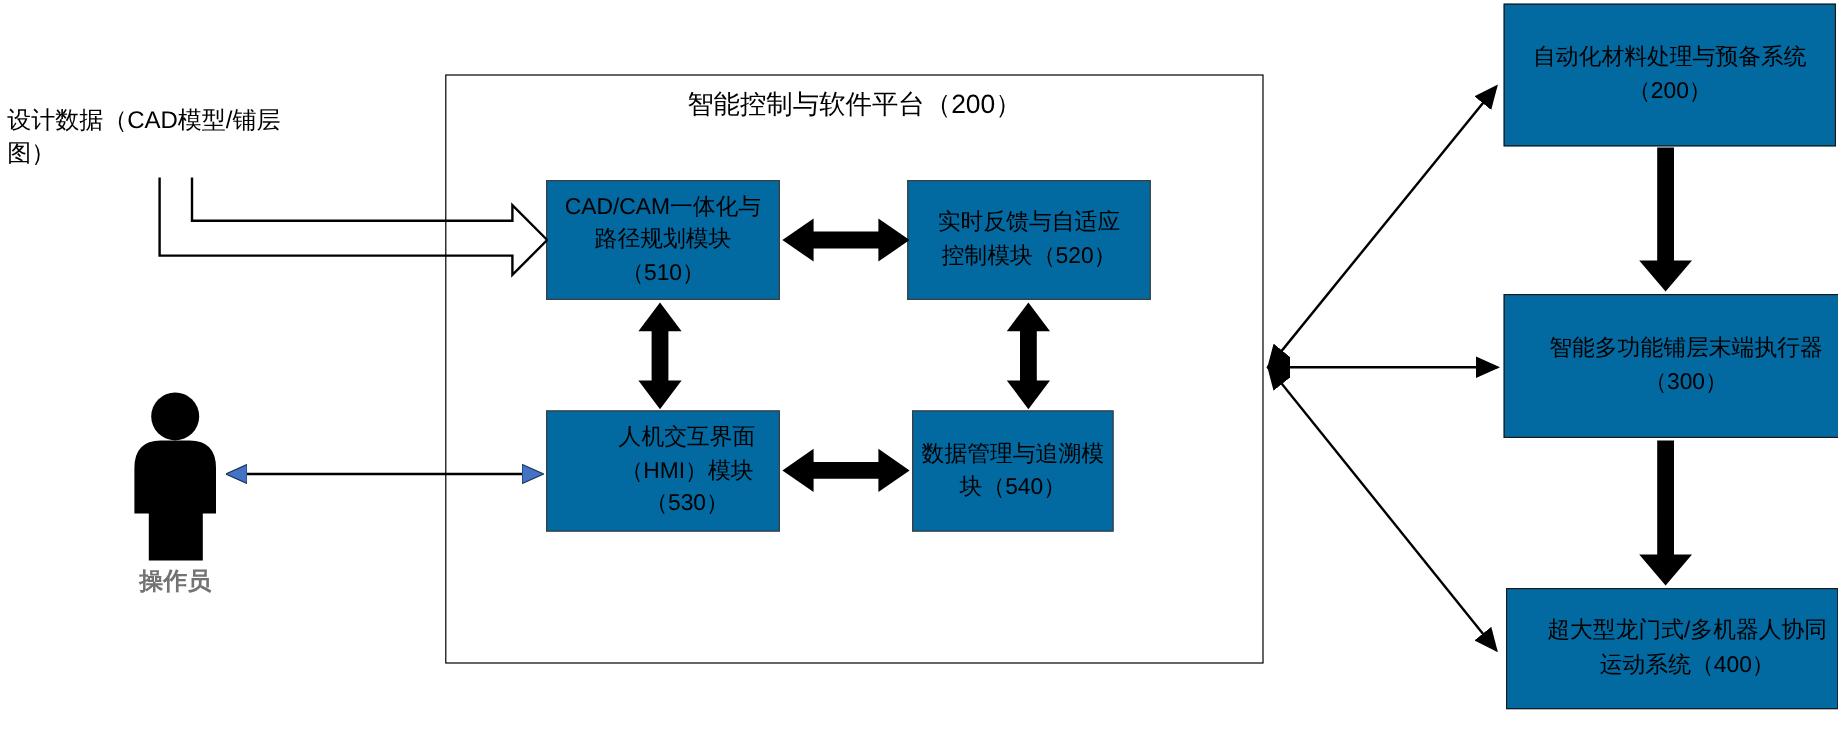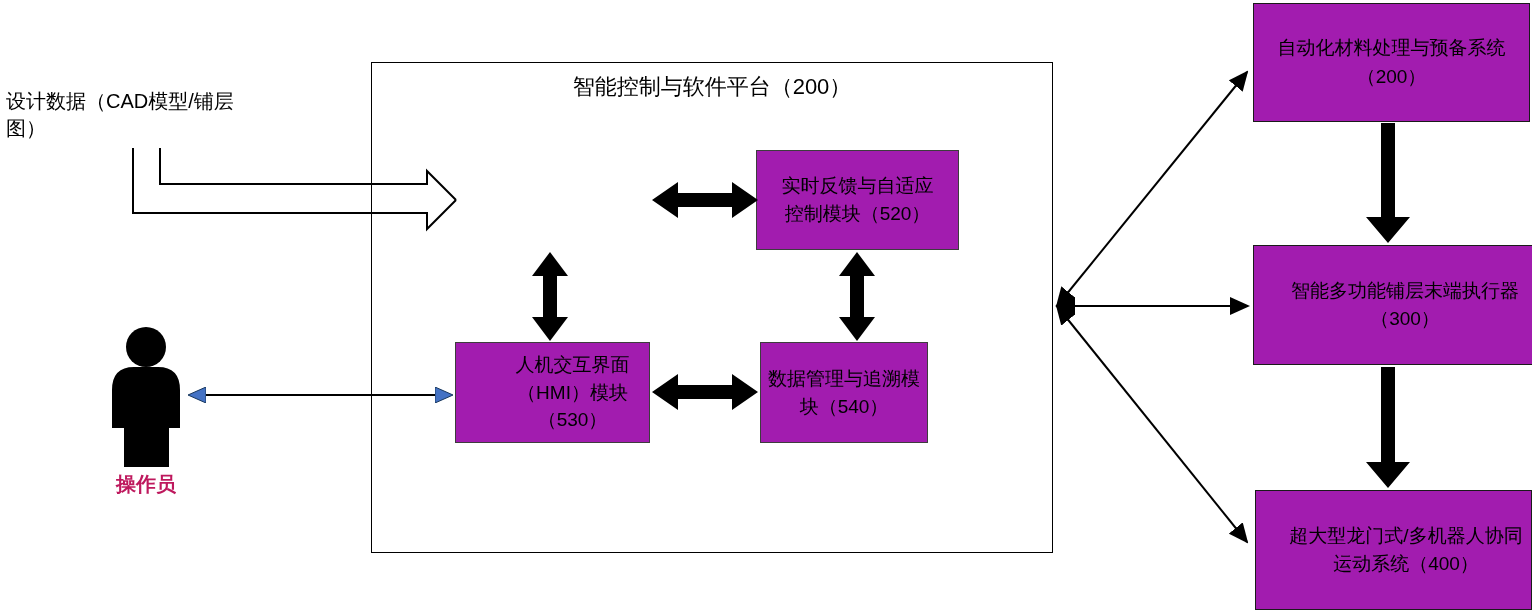--- a/index.html
+++ b/index.html
@@ -2,55 +2,60 @@
 <html><head>
 <meta charset="utf-8">
 <style>
   html,body{margin:0;padding:0;background:#ffffff;}
   #stage{
     position:relative;width:1532px;height:614px;background:#ffffff;
     font-family:"Liberation Sans","DejaVu Sans",sans-serif;color:#000;
     overflow:hidden;
   }
   .box{
-    position:absolute;background:#a21caf;border:1.5px solid #2b2b2b;
+    position:absolute;background:#0369a1;border:1.5px solid #2b2b2b;
     display:flex;align-items:center;justify-content:center;text-align:center;
     white-space:pre-line;box-sizing:border-box;
   }
   .module{font-size:19px;line-height:1.45;border-color:#3d3d3d;}
   .external{font-size:19px;line-height:1.5;border-color:#1a1a1a;}
   #platform{
     position:absolute;left:371px;top:62px;width:682px;height:491px;
     border:1.6px solid #000;box-sizing:border-box;background:transparent;
   }
   #platform-title{
     position:absolute;left:371px;top:72px;width:682px;text-align:center;
     font-size:22px;
   }
   #design-data{
     position:absolute;left:6px;top:88px;width:292px;text-align:left;
     font-size:20px;line-height:1.35;white-space:pre-line;
   }
   #operator-label{
     position:absolute;left:96px;top:471px;width:100px;text-align:center;
-    font-size:20px;color:#be185d;font-weight:bold;
+    font-size:20px;color:#737373;font-weight:bold;
   }
   #arrow-layer{position:absolute;left:0;top:0;pointer-events:none;}
 </style>
 </head>
 <body>
 
 <div id="stage">
 
   <div id="design-data">设计数据（CAD模型/铺层
 图）</div>
 
   <div id="platform"></div>
   <div id="platform-title">智能控制与软件平台（200）</div>
 
+  <div class="box module" style="left:455px;top:150px;width:195px;height:100px;">
+    <span>CAD/CAM一体化与
+路径规划模块
+（510）</span>
+  </div>
   <div class="box module" style="left:756px;top:150px;width:203px;height:100px;">
     <span>实时反馈与自适应
 控制模块（520）</span>
   </div>
   <div class="box module" style="left:455px;top:342px;width:195px;height:101px;padding-left:40px;">
     <span>人机交互界面
 （HMI）模块
 （530）</span>
   </div>
   <div class="box module" style="left:760px;top:342px;width:168px;height:101px;">
@@ -59,21 +64,21 @@
   </div>
 
   <div class="box external" style="left:1253px;top:3px;width:277px;height:119px;">
     <span>自动化材料处理与预备系统
 （200）</span>
   </div>
   <div class="box external" style="left:1253px;top:245px;width:304px;height:120px;">
     <span>智能多功能铺层末端执行器
 （300）</span>
   </div>
-  <div class="box external" style="left:1255px;top:490px;width:277px;height:120px;padding-left:25px;">
+  <div class="box external" style="left:1255px;top:490px;width:277px;height:101px;padding-left:25px;">
     <span>超大型龙门式/多机器人协同
 运动系统（400）</span>
   </div>
 
   <div id="operator-label">操作员</div>
 
   <svg id="arrow-layer" width="1532" height="614" viewBox="0 0 1532 614">
     <defs>
       <marker id="mBlack" markerWidth="10" markerHeight="9" refX="9" refY="4.5" orient="auto-start-reverse">
         <path d="M0,0 L10,4.5 L0,9 Z" fill="#000"></path>

